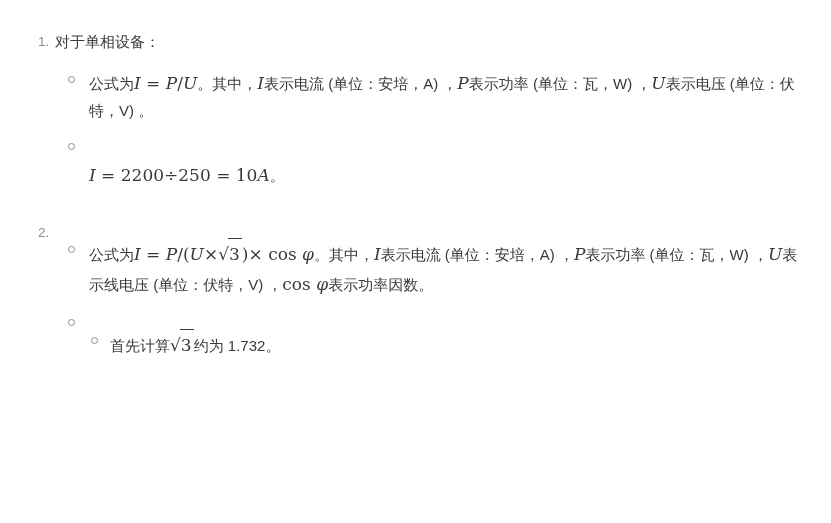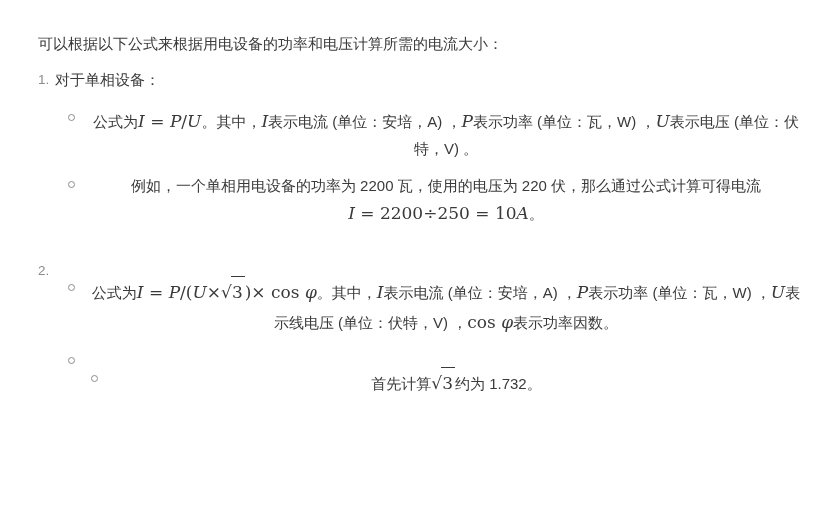--- a/index.html
+++ b/index.html
@@ -13,21 +13,21 @@
     color:var(--text);font-size:15px;overflow:hidden;
   }
   .doc{padding:31px 28px 0 38px;}
   .intro{margin:0 0 13px;line-height:25px;}
   ol.olist,ul.blist{list-style:none;margin:0;padding:0;}
   li{margin:0;padding:0;}
   .num-li{display:flex;margin-bottom:20px;}
   .num{flex:none;width:17px;color:var(--muted);font-size:13.5px;line-height:21px;}
   .li-body{flex:1;min-width:0;}
   .li-title{line-height:21px;}
-  ul.blist{margin-top:16px;text-align:center;}
+  ul.blist{margin-top:16px;}
   .b-li{display:flex;margin-bottom:12px;}
   .circ{
     flex:none;width:7px;height:7px;border:1.2px solid var(--muted);
     border-radius:50%;margin:8px 14px 0 13px;
   }
   .b-body{flex:1;min-width:0;line-height:25px;}
   ul.nested{margin-top:18px;}
   .nested .b-li{margin-bottom:18px;}
   .nested .circ{margin:8px 12px 0 2px;}
   .txt{font-family:"Liberation Sans","DejaVu Sans",sans-serif;}
@@ -38,36 +38,35 @@
   .math.var{font-style:italic;}
   .sqrt{display:inline-flex;align-items:baseline;}
   .sqrt .rad{letter-spacing:-1px;}
   .sqrt .arg{border-top:1.2px solid currentColor;padding:0 2px 0 1px;}
 </style>
 </head>
 <body>
 
 <div class="doc">
 
-  <p class="intro">可以根据以下公式来根据用电设备的功率和电压计算所需的电流大小：</p>
 
   <ol class="olist">
 
     <li class="num-li">
       <span class="num">1.</span>
       <div class="li-body">
         <div class="li-title">对于单相设备：</div>
         <ul class="blist">
           <li class="b-li">
             <span class="circ"></span>
             <div class="b-body"><span class="txt">公式为</span><span class="math var">I</span><span class="math"> = </span><span class="math var">P</span><span class="math">/</span><span class="math var">U</span><span class="txt">。其中，</span><span class="math var">I</span><span class="txt">表示电流 (单位：安培，A) ，</span><span class="math var">P</span><span class="txt">表示功率 (单位：瓦，W) ，</span><span class="math var">U</span><span class="txt">表示电压 (单位：伏特，V) 。</span></div>
           </li>
           <li class="b-li">
             <span class="circ"></span>
-            <div class="b-body"><span class="txt">例如，一个单相用电设备的功率为 2200 瓦，使用的电压为 220 伏，那么通过公式计算可得电流</span><br><span class="math var">I</span><span class="math"> = 2200÷250 = 10</span><span class="math var">A</span><span class="txt">。</span></div>
+            <div class="b-body"><br><span class="math var">I</span><span class="math"> = 2200÷250 = 10</span><span class="math var">A</span><span class="txt">。</span></div>
           </li>
         </ul>
       </div>
     </li>
 
     <li class="num-li">
       <span class="num">2.</span>
       <div class="li-body">
         <ul class="blist">
           <li class="b-li">

